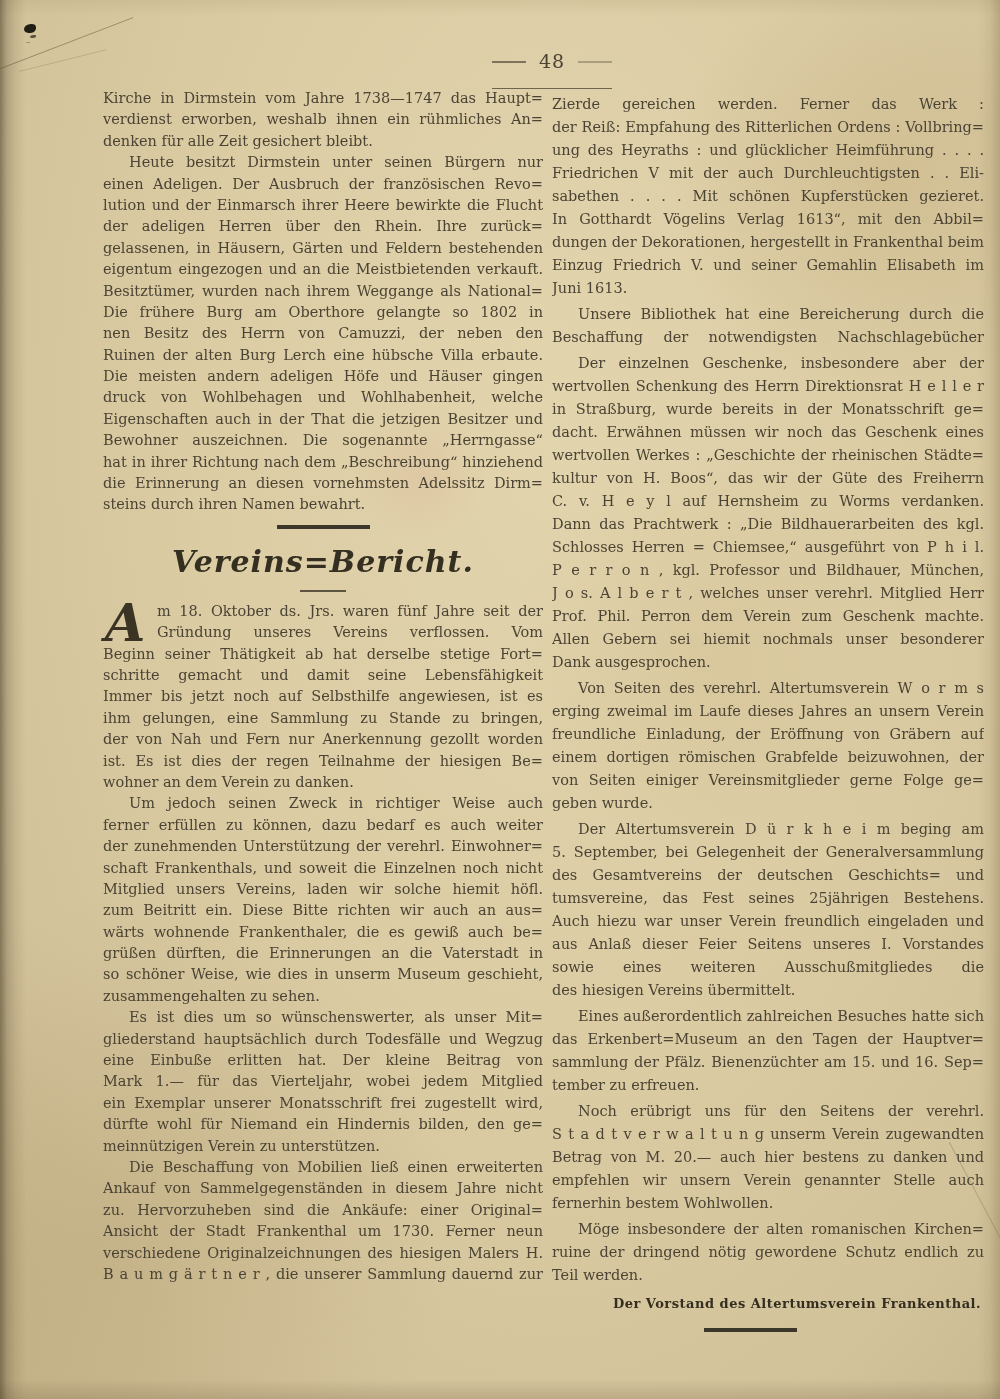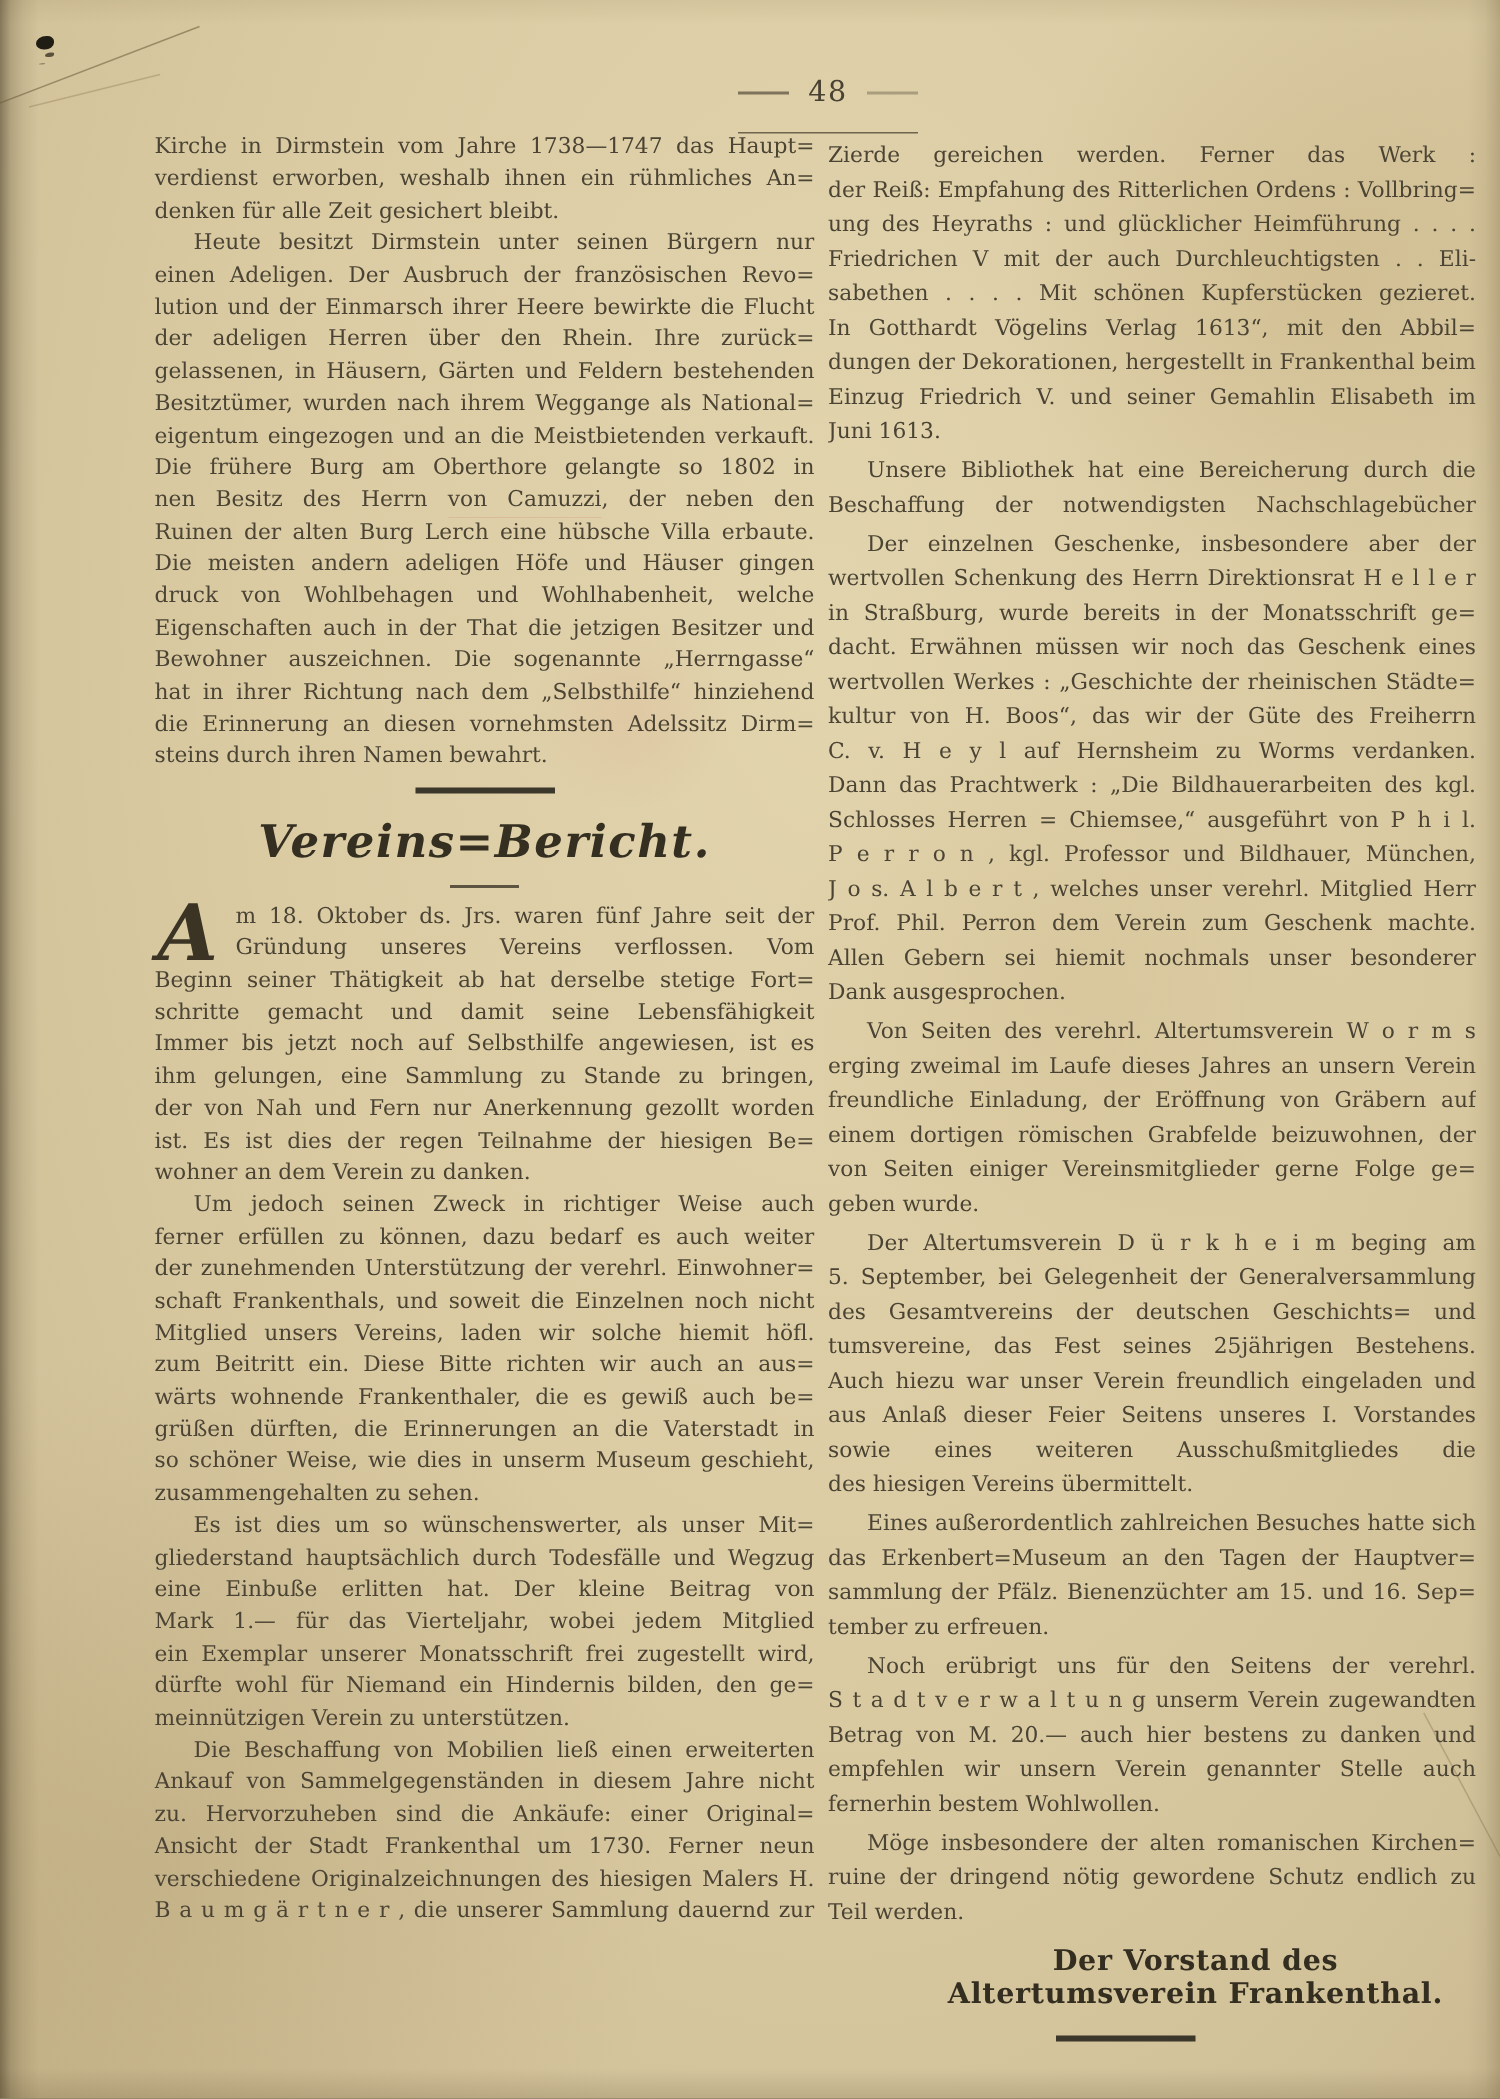--- a/index.html
+++ b/index.html
@@ -59,21 +59,21 @@
 
   .divider { width:93px; height:4px; background:#3c372b; margin:9px auto 7px auto; }
   .end-rule { width:93px; height:4px; background:#3c372b; margin:17px 0 0 152px; }
 
   .section-heading { text-align:center; font-weight:bold; font-style:italic;
              font-size:30px; line-height:52px; letter-spacing:1px; color:#342f21;
              font-family:"DejaVu Serif", serif; }
   .heading-underline { width:46px; height:2px; background:rgba(60,54,40,0.8);
              margin:2px auto 9px auto; }
 
-  .signature { font-weight:bold; font-size:19px; color:#332e20; text-align:center;
+  .signature { font-weight:bold; font-size:13px; color:#332e20; text-align:center;
              padding-left:58px; margin-top:9px; letter-spacing:0.5px;
              font-family:"DejaVu Serif", serif; }
 
   .redmark { border-bottom:3.5px solid rgba(205,93,78,0.62); padding-bottom:4px; }
 </style>
 </head>
 <body>
 
 <div class="page">
   <div class="crease1"></div>
@@ -94,30 +94,30 @@
         <div class="line">Kirche in Dirmstein vom Jahre 1738—1747 das Haupt=</div>
         <div class="line">verdienst erworben, weshalb ihnen ein rühmliches An=</div>
         <div class="line lastline">denken für alle Zeit gesichert bleibt.</div>
       </div>
       <div class="para">
         <div class="line indent">Heute besitzt Dirmstein unter seinen Bürgern nur</div>
         <div class="line">einen Adeligen. Der Ausbruch der französischen Revo=</div>
         <div class="line">lution und der Einmarsch ihrer Heere bewirkte die Flucht</div>
         <div class="line">der adeligen Herren über den Rhein. Ihre zurück=</div>
         <div class="line">gelassenen, in Häusern, Gärten und Feldern bestehenden</div>
+        <div class="line">eigentum eingezogen und an die Meistbietenden verkauft.</div>
         <div class="line">Besitztümer, wurden nach ihrem Weggange als National=</div>
-        <div class="line">eigentum eingezogen und an die Meistbietenden verkauft.</div>
         <div class="line">Die frühere <span class="redmark">Burg am Oberthore</span> gelangte so 1802 in</div>
         <div class="line">nen Besitz des Herrn <span class="redmark">von Camuzzi</span>, der neben den</div>
         <div class="line">Ruinen der alten Burg Lerch eine hübsche Villa erbaute.</div>
         <div class="line">Die meisten andern adeligen Höfe und Häuser gingen</div>
         <div class="line">druck von Wohlbehagen und Wohlhabenheit, welche</div>
         <div class="line">Eigenschaften auch in der That die jetzigen Besitzer und</div>
         <div class="line">Bewohner auszeichnen. Die sogenannte <span class="redmark">„Herrngasse“</span></div>
-        <div class="line">hat in ihrer Richtung nach dem <span class="redmark">„Selbsthilfe“</span> hinziehend</div>
+        <div class="line">hat in ihrer Richtung nach dem <span class="redmark">„Beschreibung“</span> hinziehend</div>
         <div class="line">die Erinnerung an diesen vornehmsten Adelssitz Dirm=</div>
         <div class="line lastline">steins durch ihren Namen bewahrt.</div>
       </div>
       <div class="divider"></div>
       <div class="section-heading">Vereins=Bericht.</div>
       <div class="heading-underline"></div>
       <div class="para">
         <span class="dropcap">A</span>
         <div class="line dc-indent">m 18. Oktober ds. Jrs. waren fünf Jahre seit der</div>
         <div class="line dc-indent">Gründung unseres Vereins verflossen. Vom</div>

